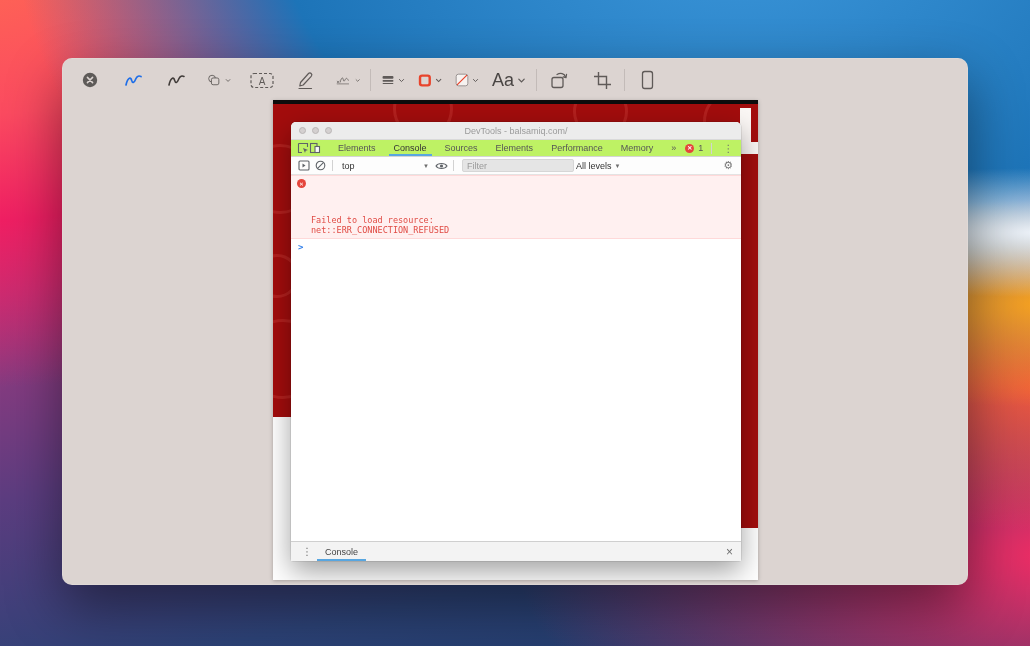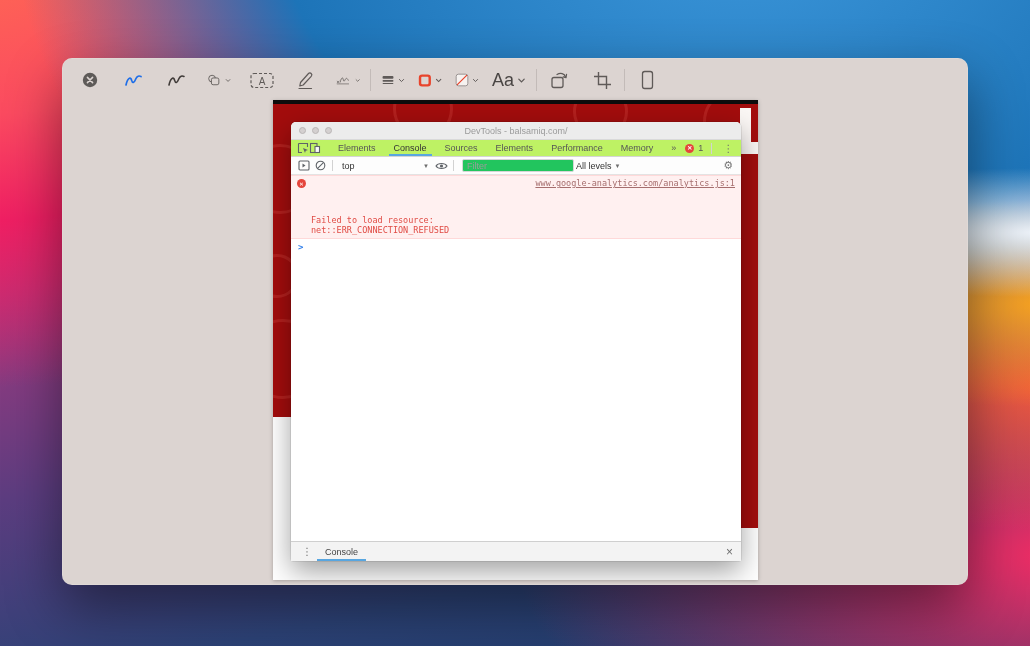--- a/index.html
+++ b/index.html
@@ -75,21 +75,21 @@
   .tb-div { width:1px; height:11px; background:#d2d2d2; margin:0 4px; }
   .dt-tab-right { margin-left:auto; display:flex; align-items:center; gap:4px; }
   .err-badge { width:9px; height:9px; border-radius:50%; background:#e5453c; color:#fff; font-size:6px; font-weight:bold;
     display:flex; align-items:center; justify-content:center; line-height:1; }
   .kebab { color:#6e6e6e; font-size:10px; letter-spacing:0; padding:0 3px; }
 
   .dt-toolbar { height:18px; background:#fdfdfd; border-bottom:1px solid #e3e3e3; display:flex; align-items:center; padding:0 5px; }
   .ctx-select { display:flex; align-items:center; width:96px; color:#333; padding-left:5px; }
   .ctx-select .arrow { margin-left:auto; font-size:6px; color:#6e6e6e; padding-right:4px; }
   .filter-input {
-    width:112px; height:13px; border:1px solid #d6d6d6; background:#22c55e; border-radius:2px;
+    width:112px; height:13px; border:1px solid #d6d6d6; background:#e5e5e5; border-radius:2px;
     font-size:9px; padding:0 4px; color:#333; font-family:"Liberation Sans", sans-serif; margin-left:4px;
   }
   .filter-input::placeholder { color:#9a9a9a; }
   .levels { display:flex; align-items:center; color:#333; margin-left:2px;text-align:center; }
   .levels .arrow { font-size:6px; color:#6e6e6e; margin-left:3px; }
   .gear { margin-left:auto; color:#787878; font-size:11px; font-family:"DejaVu Sans", sans-serif; padding-right:3px; }
 
   .console-error {
     background:#fff0f0; border-top:1px solid #ffd9d9; border-bottom:1px solid #ffd9d9;
     display:flex; padding:2px 6px 3px 6px; font-family:"DejaVu Sans Mono", monospace; font-size:8.5px; color:#e04b44;
@@ -345,21 +345,20 @@
       </div>
 
       <div class="console-error">
         <div class="err-x">
             <span>✕</span>
           </div>
         <div class="msg">
           <div>Failed to load resource:</div>
           <div style="padding-left:0;">net::ERR_CONNECTION_REFUSED</div>
         </div>
-        <div class="src">www.google-analytics.com/analytics.js:1</div>
       </div>
 
       <div class="prompt-row">
         <span>&gt;</span>
       </div>
 
       <div class="dt-footer">
         <div class="kebab">⋮</div>
         <div class="drawer-tab">
             <span>Console</span>

